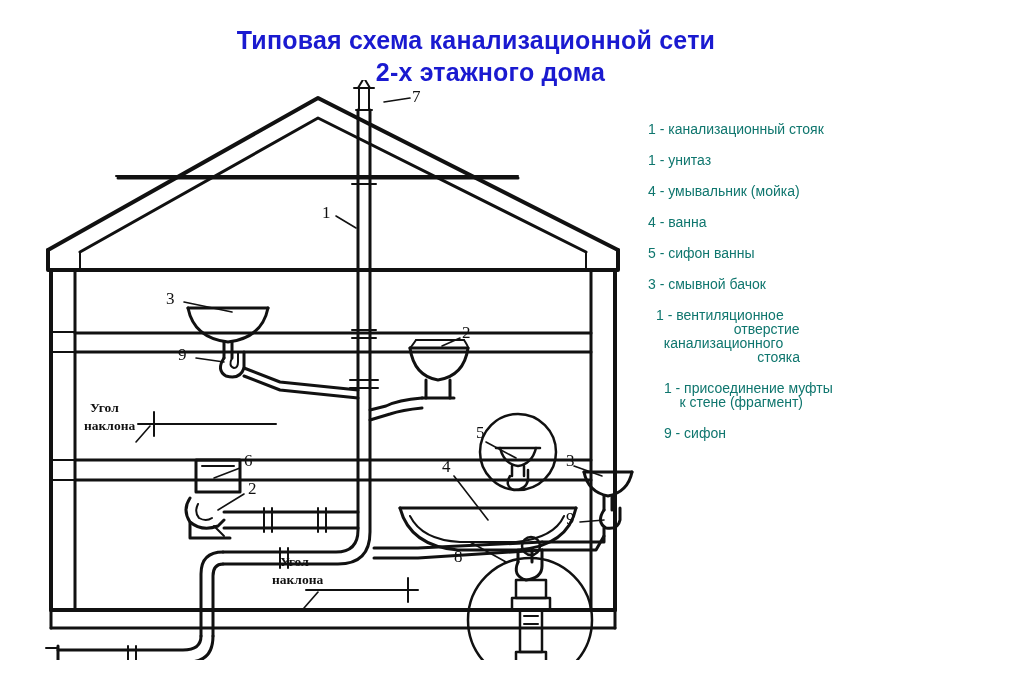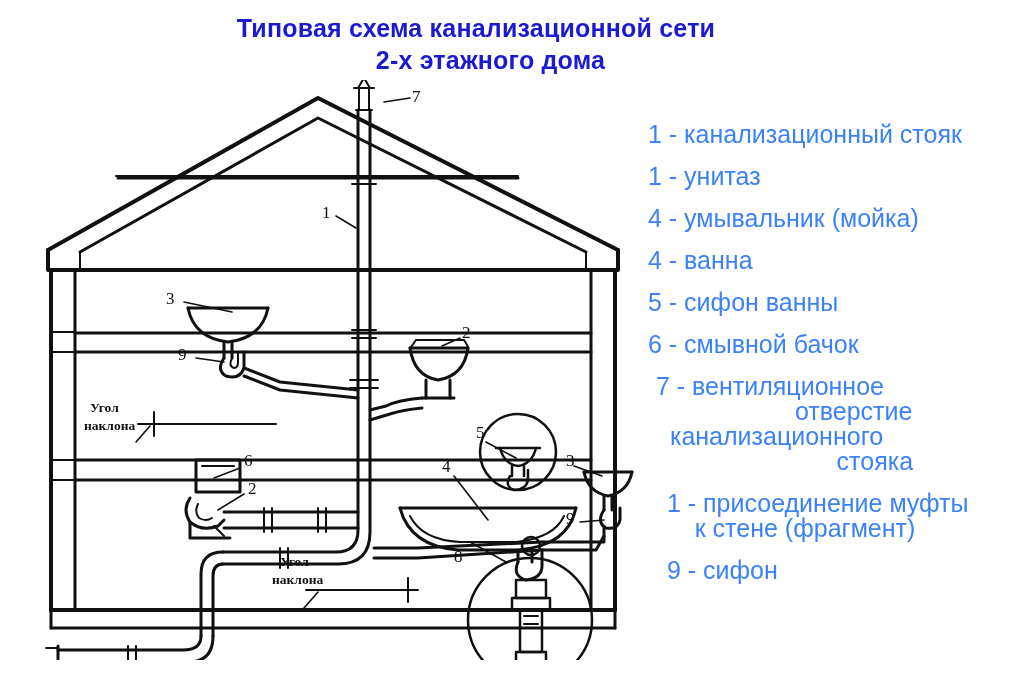--- a/index.html
+++ b/index.html
@@ -11,21 +11,21 @@
     width: 1024px;
     height: 680px;
     position: relative;
     font-family: "Liberation Sans", sans-serif;
     color: #111111;
     overflow: hidden;
   }
   #title {
     position: absolute;
     left: 0;
-    top: 12px;
+    top: 24px;
     width: 952px;
     text-align: center;
     color: #1a1ad0;
     font-size: 25px;
     font-weight: bold;
     line-height: 1.28;
     letter-spacing: 0.2px;
   }
   #title .line2 { display: block; margin-left: 29px; }
 
@@ -36,23 +36,23 @@
     width: 640px;
     height: 580px;
   }
   #diagram svg { display: block; }
 
   #legend {
     position: absolute;
     left: 648px;
     top: 122px;
     width: 372px;
-    font-size: 25px;
+    font-size: 14px;
     line-height: 1.0;
-    color: #3b82f6;
+    color: #0f766e;
   }
   .legend-item {
     margin-bottom: 17px;
     white-space: pre-wrap;
   }
   .legend-item.indent1 { padding-left: 8px; }
   .legend-item.indent2 { padding-left: 12px; }
 
   .svg-label {
     font-family: "Liberation Serif", serif;
@@ -261,21 +261,21 @@
     <text class="svg-label-b" x="254" y="504">наклона</text>
   </svg>
 </div>
 
 <div id="legend">
   <div class="legend-item">1 - канализационный стояк</div>
   <div class="legend-item">1 - унитаз</div>
   <div class="legend-item">4 - умывальник (мойка)</div>
   <div class="legend-item">4 - ванна</div>
   <div class="legend-item">5 - сифон ванны</div>
-  <div class="legend-item">6 - смывной бачок</div>
-  <div class="legend-item indent1">7 - вентиляционное
+  <div class="legend-item">3 - смывной бачок</div>
+  <div class="legend-item indent1">1 - вентиляционное
                     отверстие
   канализационного
                           стояка</div>
   <div class="legend-item indent2"> 1 - присоединение муфты
      к стене (фрагмент)</div>
   <div class="legend-item indent2"> 9 - сифон</div>
 </div>
 
 </body></html>

